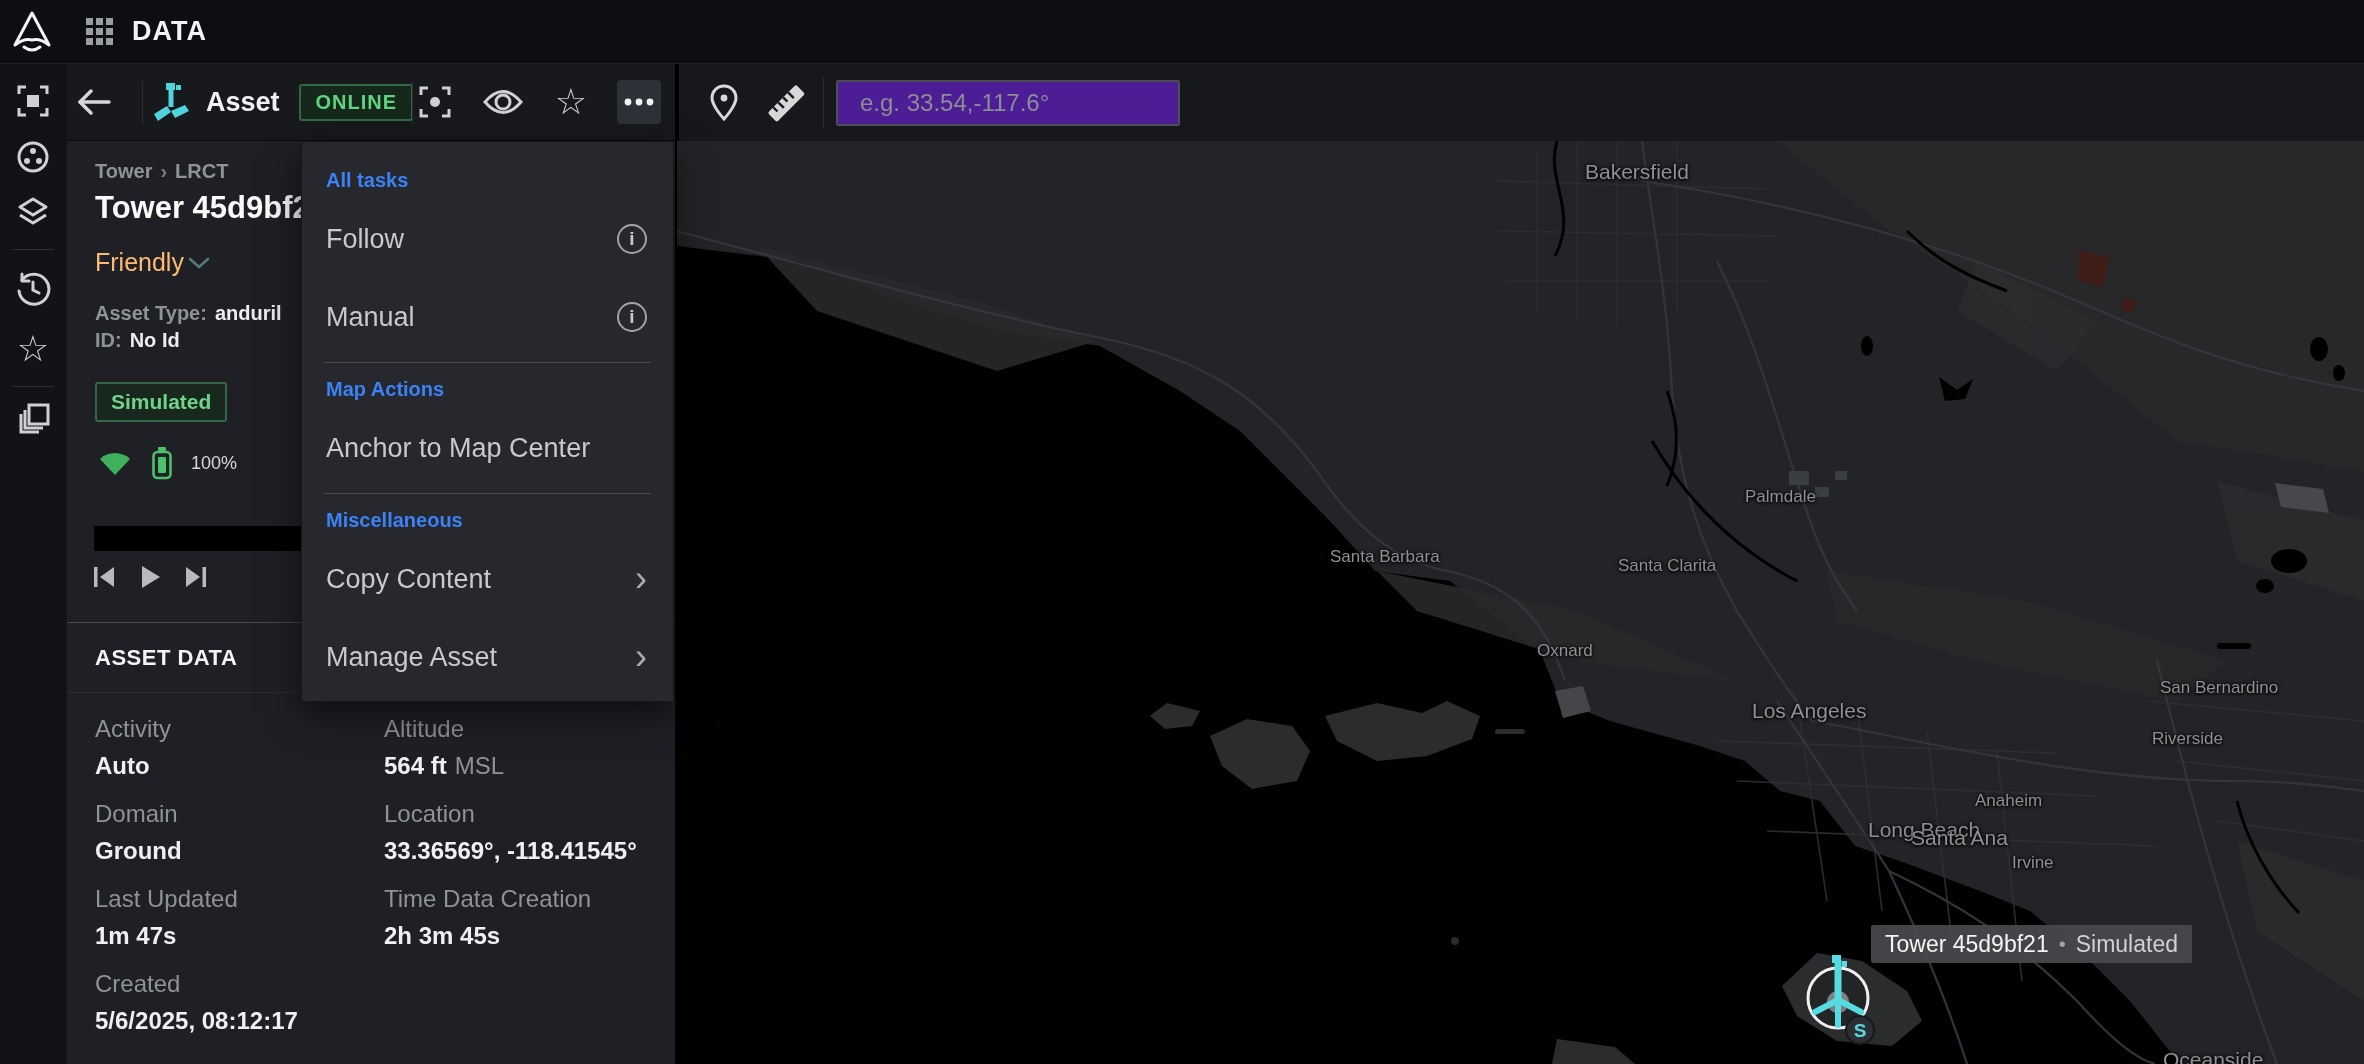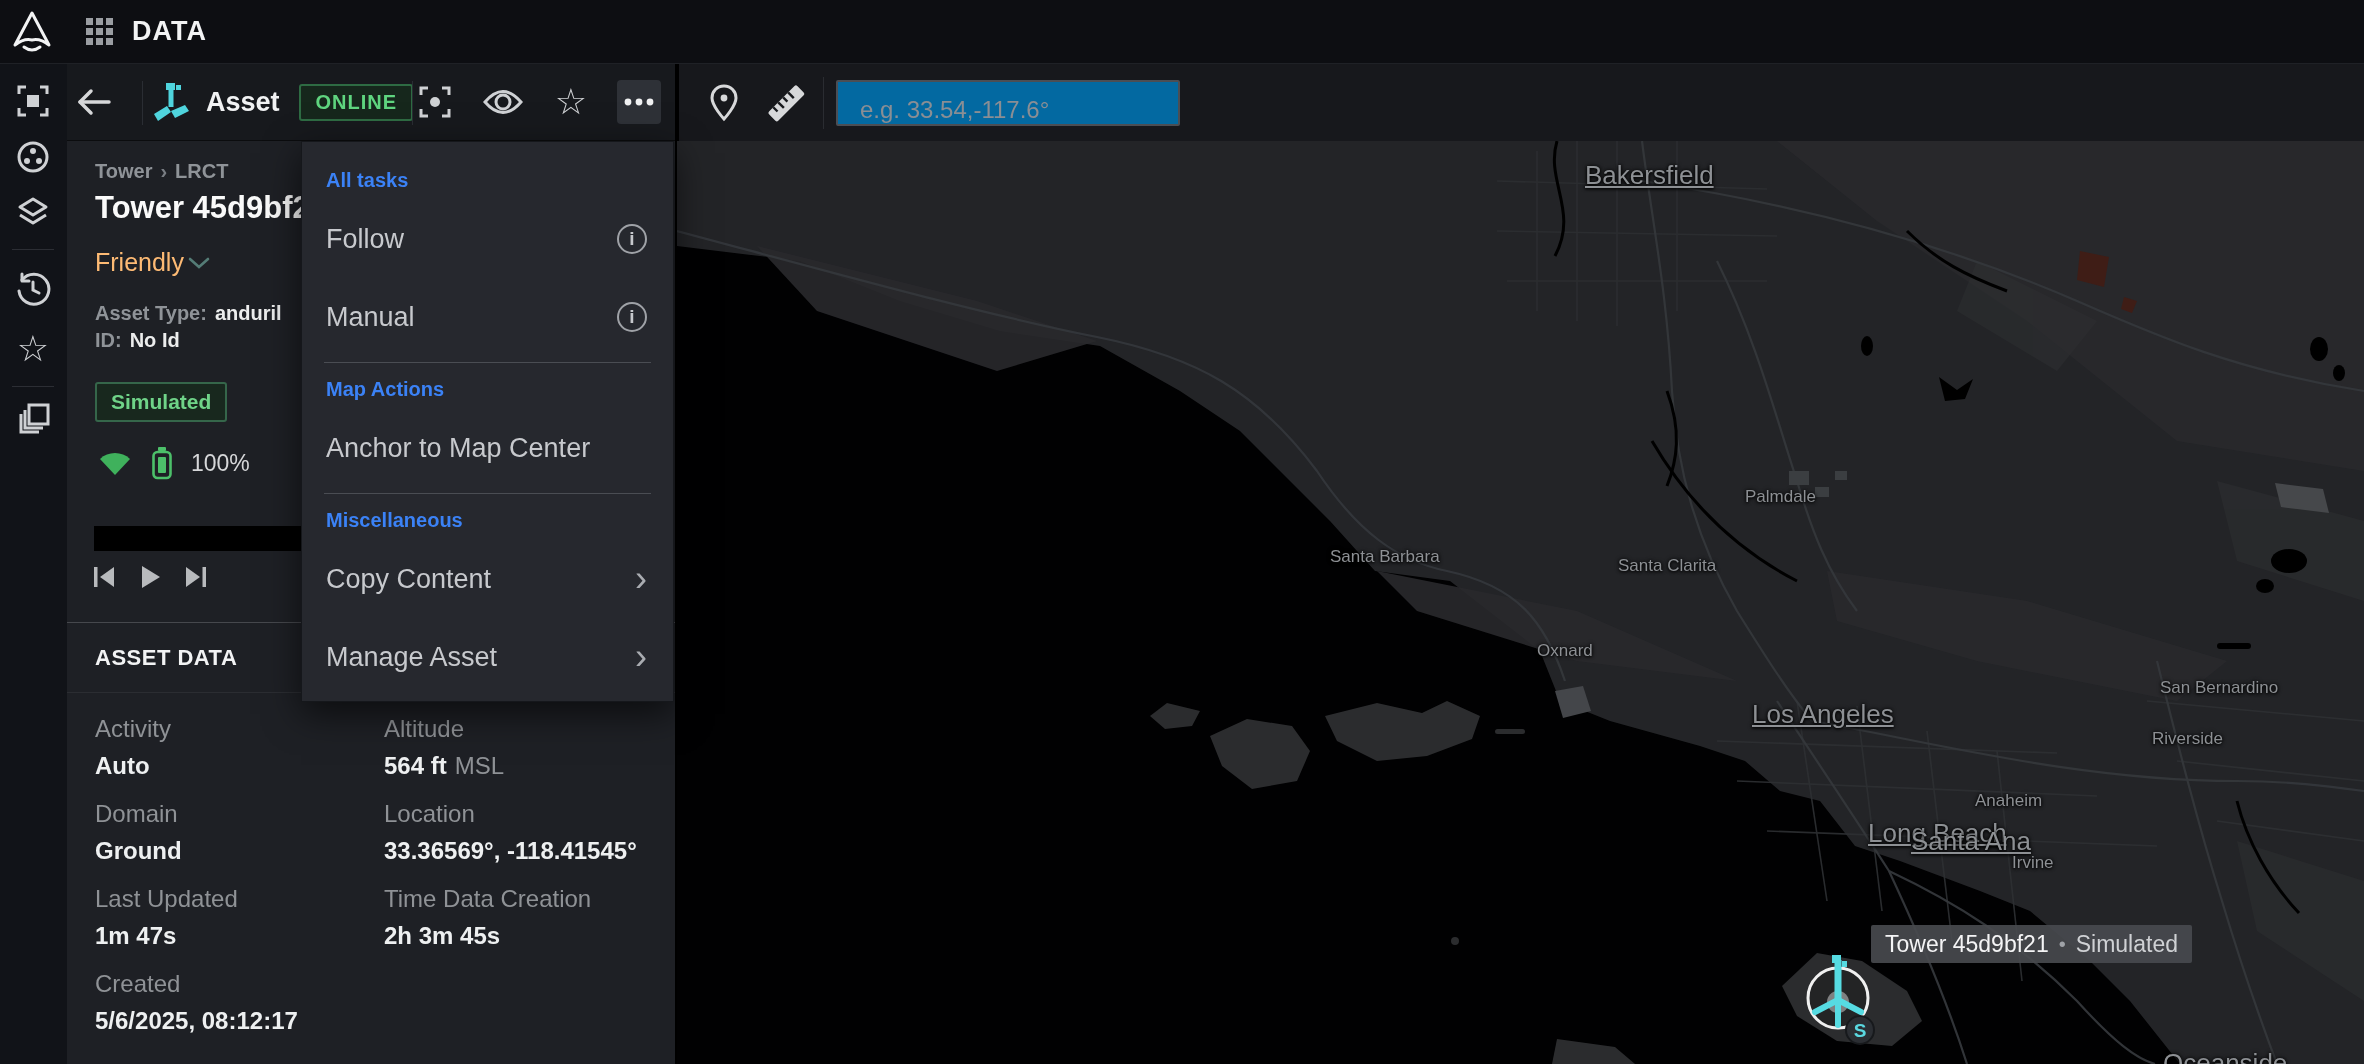--- a/index.html
+++ b/index.html
@@ -36,21 +36,21 @@
   .breadcrumb { position:absolute; left:28px; top:96px; font-size:20px; font-weight:bold; color:#8f9398; cursor:pointer; }
   .breadcrumb .sep { margin:0 8px; color:#797d83; }
   .asset-name { position:absolute; left:28px; top:126px; width:560px; font-size:31px; font-weight:bold; color:#fafafa; white-space:nowrap; overflow:hidden; }
   .disposition { position:absolute; left:28px; top:184px; display:flex; align-items:center; gap:4px;
     font-size:25px; color:#fdba74; cursor:pointer; }
   .meta-line { position:absolute; left:28px; font-size:20px; color:#8f9398; font-weight:bold; }
   .meta-line b { color:#eceded; font-weight:bold; margin-left:8px; }
   .sim-badge { position:absolute; left:28px; top:318px; padding:6px 14px; font-size:21px; font-weight:bold;
     color:#6fd388; background:#18281e; border:2px solid #35664a; border-radius:3px; }
   .status-row { position:absolute; left:30px; top:382px; display:flex; align-items:center; gap:18px; }
-  .battery-pct { font-size:23px; color:#d6d7d9;text-align:center; }
+  .battery-pct { font-size:18px; color:#d6d7d9;text-align:center; }
   .timeline-bar { position:absolute; left:27px; top:462px; width:554px; height:25px; background:#000; cursor:pointer; }
   .playback { position:absolute; left:20px; top:496px; display:flex; gap:12px; }
   .pb-btn { width:34px; height:34px; display:flex; align-items:center; justify-content:center; cursor:pointer; color:#b8babd; }
 
   .asset-data { position:absolute; left:0; top:558px; width:100%; bottom:0; border-top:1px solid #46484d; }
   .asset-data-header { height:70px; display:flex; align-items:center; padding-left:28px;
     font-size:22px; font-weight:bold; letter-spacing:.5px; color:#f2f3f4; border-bottom:1px solid #2b2d32; }
   .fields-grid { display:grid; grid-template-columns:289px 1fr; grid-auto-rows:85px; padding:22px 20px 0 28px; }
   .field-label { font-size:24px; color:#8f9296; margin-bottom:9px; }
   .field-value { font-size:24px; font-weight:bold; color:#eef0f1; }
@@ -65,30 +65,30 @@
   .info-badge { width:30px; height:30px; border:2px solid #9fa2a7; border-radius:50%; color:#c6c8cc;
     display:flex; align-items:center; justify-content:center; font-size:19px; font-weight:bold; font-style:normal; }
   .chev { font-size:36px; line-height:30px; color:#a9acb1; }
   .menu-divider { height:1px; background:#4a4d53; margin:6px 22px; }
 
   
   .map-toolbar { position:absolute; left:677px; top:64px; width:1687px; height:77px; background:#17181c;
     border-left:2px solid #000; display:flex; align-items:center; z-index:15; }
   .tool-btn { width:46px; height:46px; display:flex; align-items:center; justify-content:center; cursor:pointer; color:#d7d8da; }
   .tb-vdiv { width:1px; height:52px; background:#2a2c31; margin:0 12px 0 14px; }
-  .search-box { display:flex; align-items:flex-end; width:344px; height:46px; background:#0369a1;
+  .search-box { display:flex; align-items:center; width:344px; height:46px; background:#4c1d95;
     border:2px solid #4b4e54; border-radius:2px; padding:0 12px; }
   .search-input { flex:1; margin-left:10px; background:transparent; border:none; outline:none;
     font-size:24px; color:#d7d8da; font-family:"Liberation Sans", sans-serif; }
   .search-input::placeholder { color:#8a8e94; }
 
   
   .map-canvas { position:absolute; left:677px; top:141px; width:1687px; height:923px; background:#010102; overflow:hidden; z-index:5; cursor:grab; }
   .map-label { position:absolute; font-size:17px; color:#8d9094; text-shadow:0 1px 3px #000, 0 0 4px #000; white-space:nowrap; }
-  .map-label.big { font-size:26px;text-decoration:underline; }
+  .map-label.big { font-size:21px; }
   .map-tooltip { position:absolute; left:1194px; top:784px; height:38px; display:flex; align-items:center;
     background:rgba(72,74,78,.92); border-radius:2px; padding:0 14px; font-size:23px; white-space:nowrap; z-index:9; }
   .map-tooltip .tt-name { color:#f4f4f5; }
   .map-tooltip .tt-dot { margin:0 10px; color:#9fa2a7; font-size:20px; }
   .map-tooltip .tt-status { color:#cfd1d4; }
   .asset-marker { position:absolute; left:1121px; top:809px; width:80px; height:95px; cursor:pointer; z-index:8; }
 </style>
 </head>
 <body>
 

